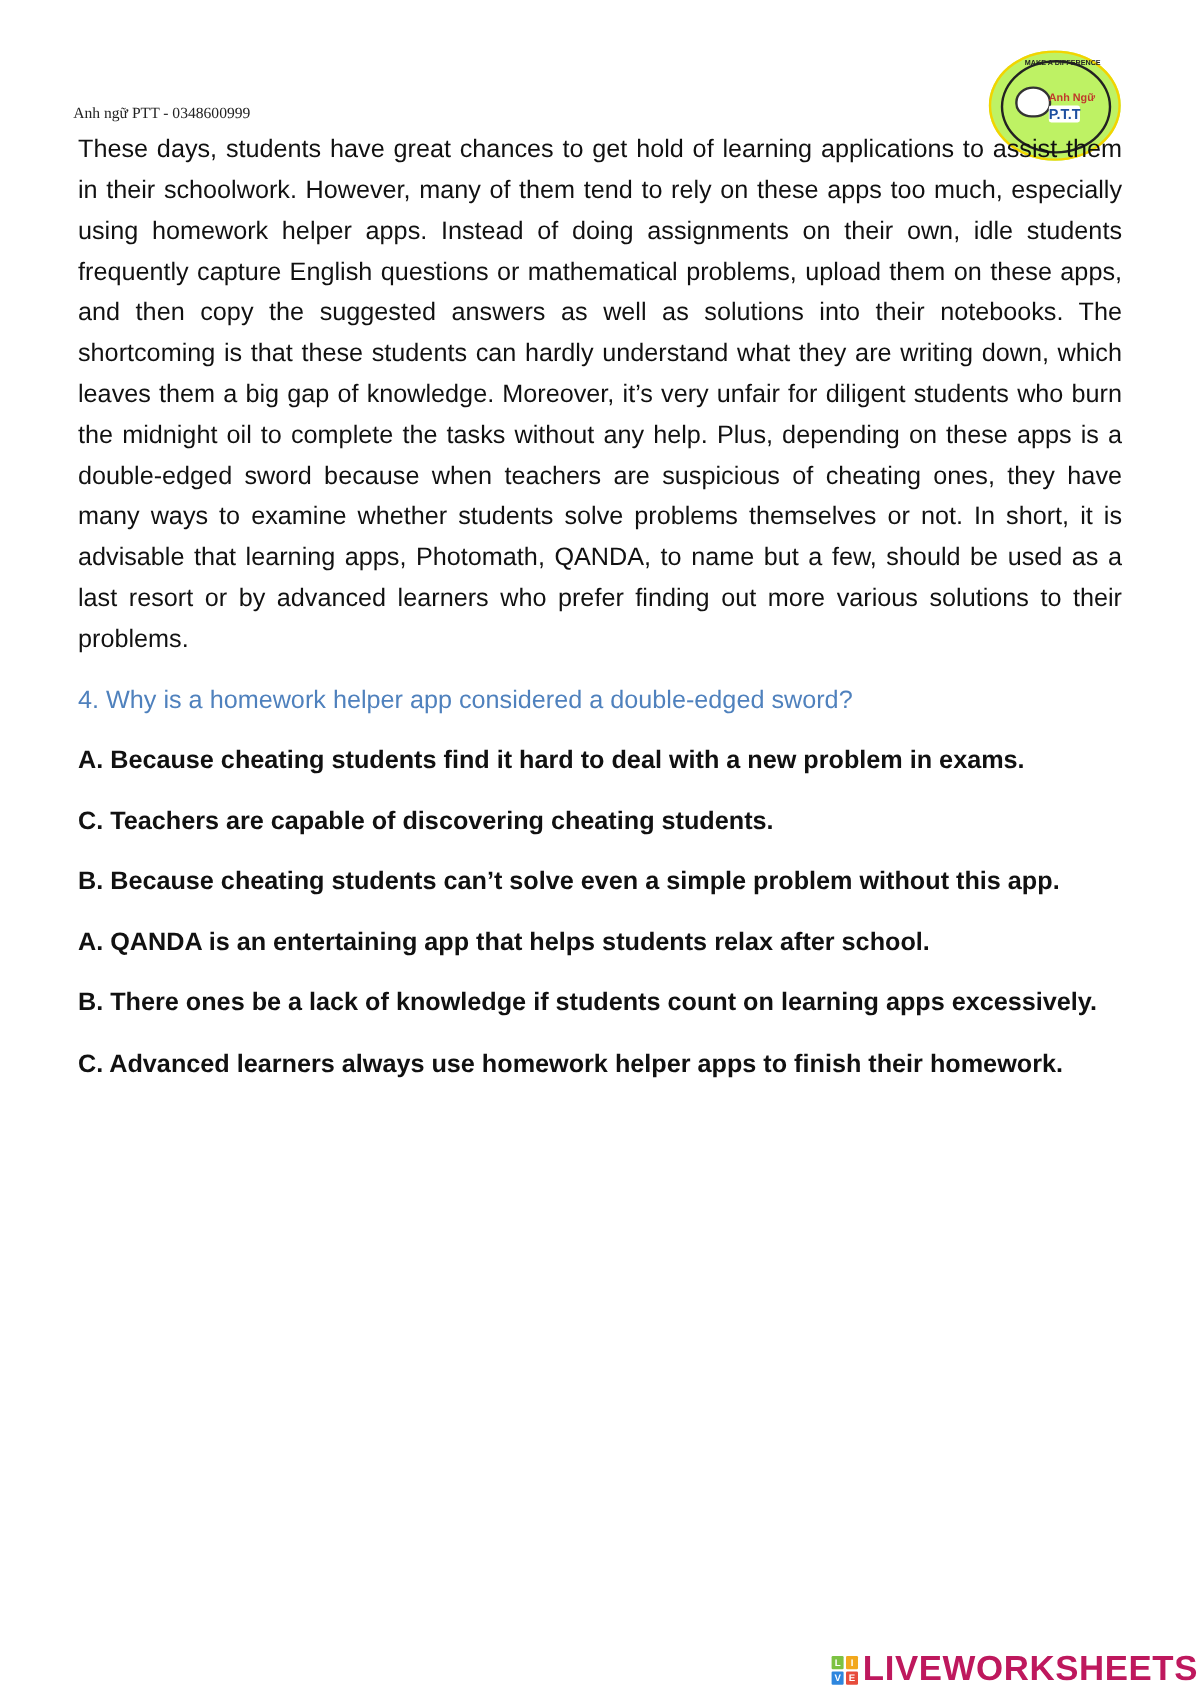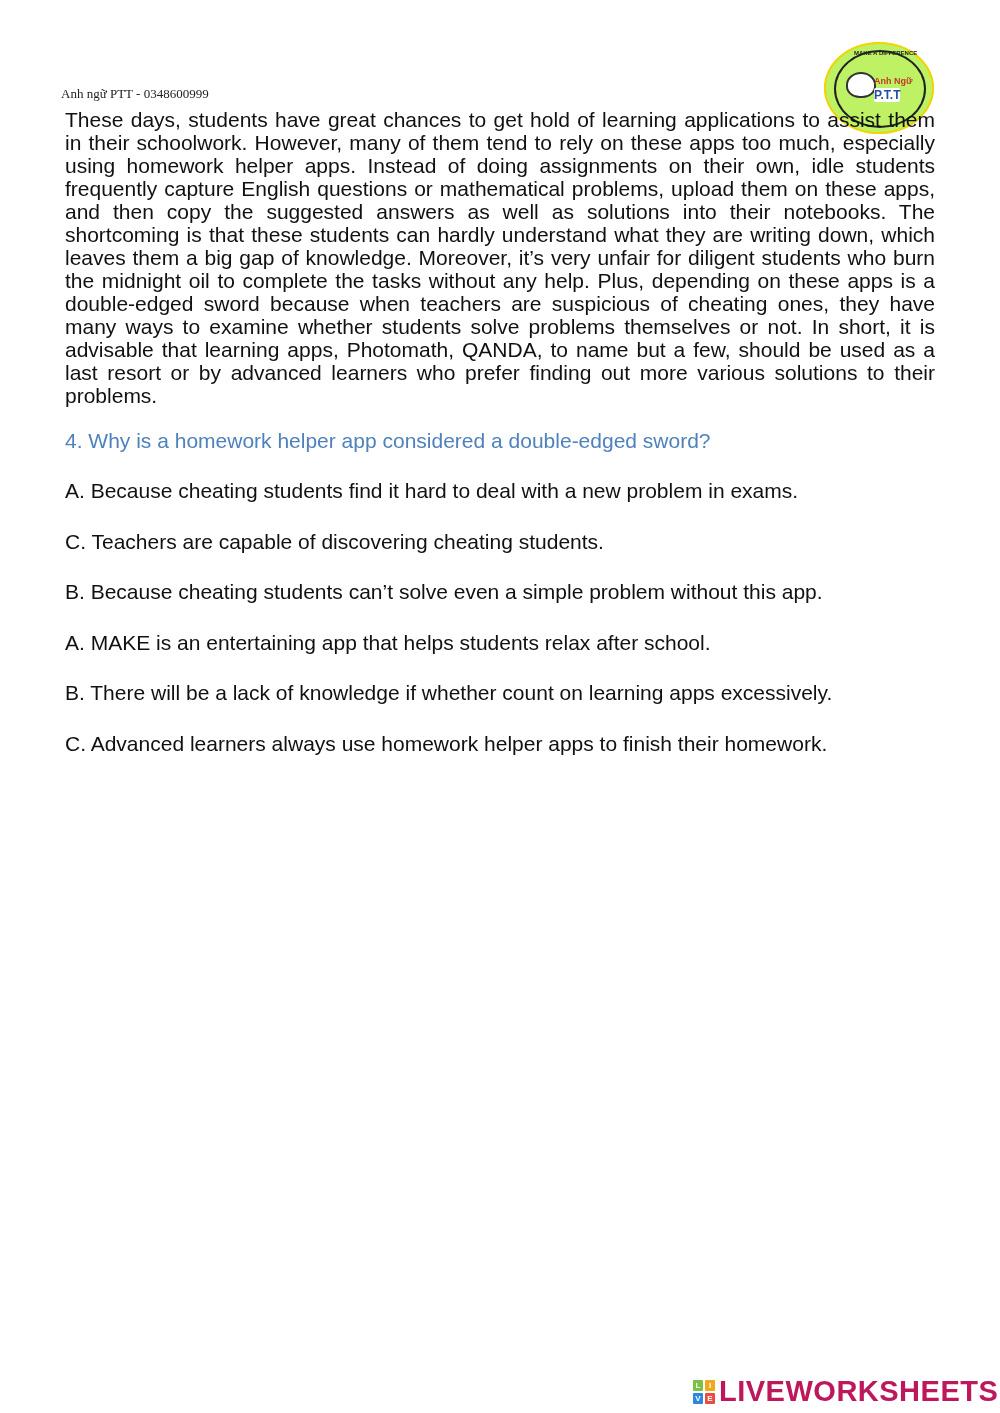--- a/index.html
+++ b/index.html
@@ -6,23 +6,23 @@
   body { width:1000px; height:1413px; position:relative; overflow:hidden; font-family:"Liberation Sans", sans-serif; color:#111; }
   .header { position:absolute; left:61px; top:62px; font-family:Liberation Serif, serif; font-size:13px; color:#222;margin-top:24px; }
   .logo { position:absolute; left:824px; top:42px; width:110px; height:92px; border-radius:50%; background:#bef264; box-shadow:0 0 0 2px #f3d400 inset; }
   .logo .ring { position:absolute; left:10px; top:8px; width:88px; height:74px; border-radius:50%; border:2px solid #222; }
   .logo .owl { position:absolute; left:22px; top:30px; width:26px; height:22px; border-radius:50% 50% 45% 45%; background:#fff; border:2px solid #333; }
   .logo .txt { position:absolute; left:50px; top:34px; font-size:9px; font-weight:bold; color:#c0392b; }
   .logo .ptt { position:absolute; left:50px; top:46px; font-size:12px; font-weight:bold; color:#1e4fa0; background:#fff; padding:0 0; border-radius:2px; }
   .logo .arc { position:absolute; left:30px; top:8px; font-size:6px; font-weight:bold; color:#222; }
   .content { position:absolute; left:65px; top:108px; width:870px; }
   .task { font-weight:bold; font-size:21px; line-height:31px; text-align:justify; margin:0 0 18px 0; }
-  .passage { font-size:21px; line-height:23px; text-align:justify; margin:0 0 19px 0; }
+  .passage { font-size:21px; line-height:34px; text-align:justify; margin:0 0 19px 0; }
   .q { font-size:21px; line-height:30px; color:#4f81bd; margin:0 0 20px 0; }
-  .opt { font-size:21px; line-height:30px; margin:0 0 20.5px 0; cursor:pointer; }
+  .opt { font-size:21px; line-height:30px; margin:0 0 20.5px 0; cursor:pointer;font-weight:bold; }
   .lw { position:absolute; left:693px; top:1375px; display:flex; align-items:center; }
   .lw-grid { display:grid; grid-template-columns:10px 10px; grid-template-rows:11px 11px; gap:2px; margin-right:4px; }
   .lw-grid span { font-size:8px; font-weight:bold; color:#fff; display:flex; align-items:center; justify-content:center; border-radius:1px; }
   .lw-text { font-size:29px; font-weight:bold; color:#be185d; letter-spacing:0.5px; }
 </style>
 </head>
 <body>
 
 <div class="header">Anh ngữ PTT - 0348600999</div>
 
@@ -35,22 +35,22 @@
 </div>
 
 <div class="content">
   <p class="passage">These days, students have great chances to get hold of learning applications to assist them in their schoolwork. However, many of them tend to rely on these apps too much, especially using homework helper apps. Instead of doing assignments on their own, idle students frequently capture English questions or mathematical problems, upload them on these apps, and then copy the suggested answers as well as solutions into their notebooks. The shortcoming is that these students can hardly understand what they are writing down, which leaves them a big gap of knowledge. Moreover, it’s very unfair for diligent students who burn the midnight oil to complete the tasks without any help. Plus, depending on these apps is a double-edged sword because when teachers are suspicious of cheating ones, they have many ways to examine whether students solve problems themselves or not. In short, it is advisable that learning apps, Photomath, QANDA, to name but a few, should be used as a last resort or by advanced learners who prefer finding out more various solutions to their problems.</p>
 
   <p class="q">4. Why is a homework helper app considered a double-edged sword?</p>
   <p class="opt">A. Because cheating students find it hard to deal with a new problem in exams.</p>
   <p class="opt">C. Teachers are capable of discovering cheating students.</p>
   <p class="opt">B. Because cheating students can’t solve even a simple problem without this app.</p>
 
-  <p class="opt">A. MAKE is an entertaining app that helps students relax after school.</p>
-  <p class="opt">B. There will be a lack of knowledge if whether count on learning apps excessively.</p>
+  <p class="opt">A. QANDA is an entertaining app that helps students relax after school.</p>
+  <p class="opt">B. There ones be a lack of knowledge if students count on learning apps excessively.</p>
   <p class="opt">C. Advanced learners always use homework helper apps to finish their homework.</p>
 </div>
 
 <div class="lw">
   <div class="lw-grid">
     <span style="background:#7cc242">L</span>
     <span style="background:#f2a81d">I</span>
     <span style="background:#2e86de">V</span>
     <span style="background:#e74c3c">E</span>
   </div>

